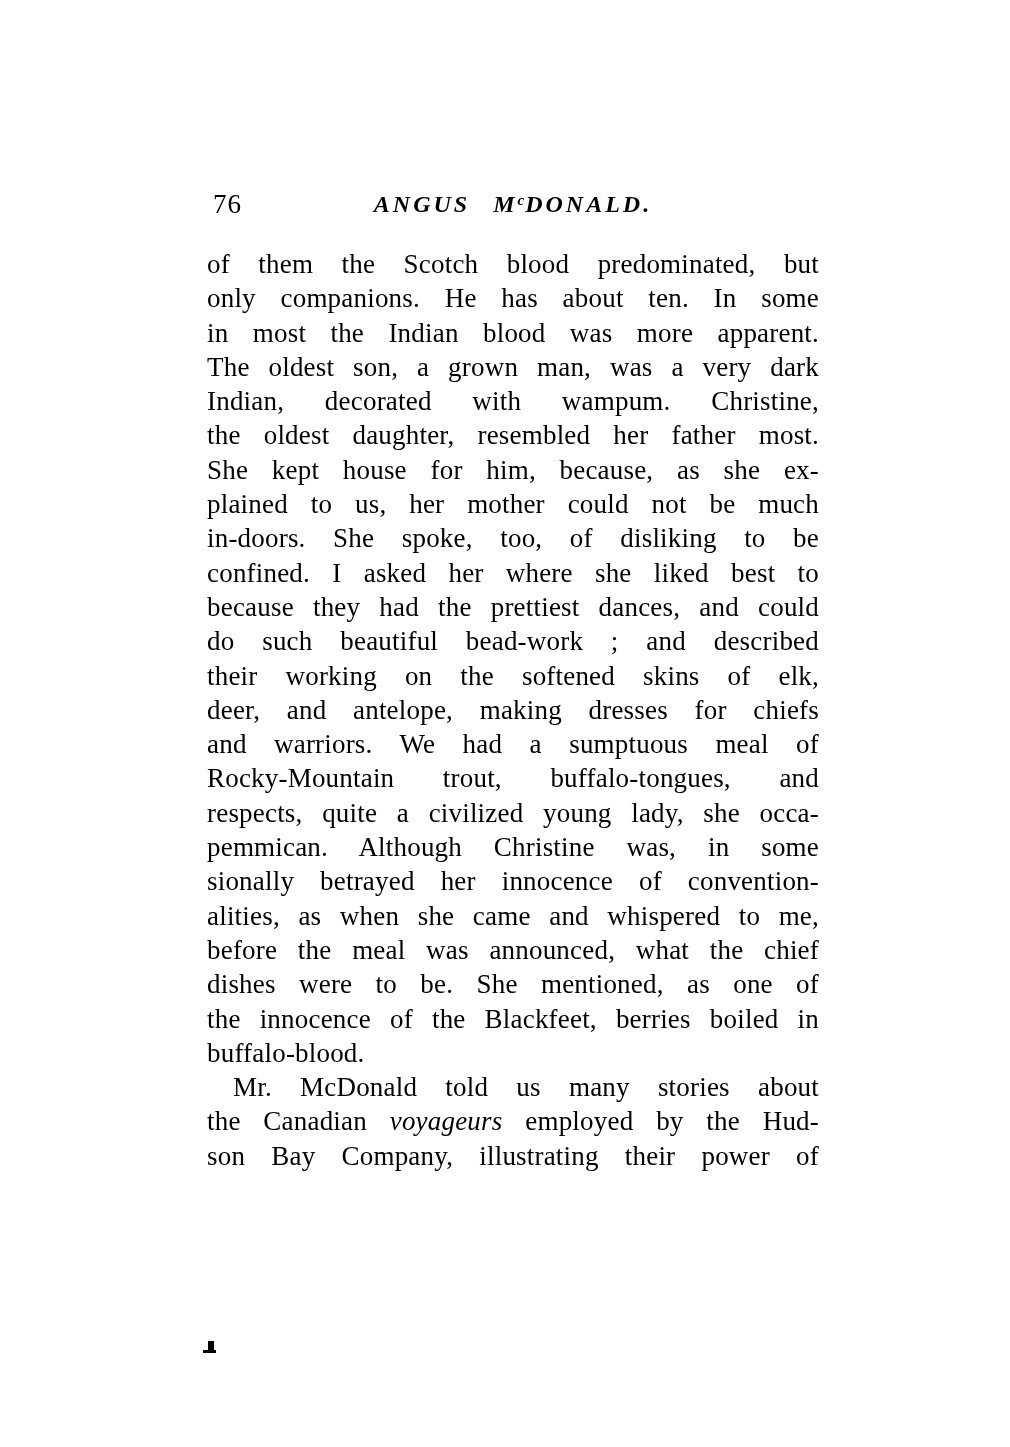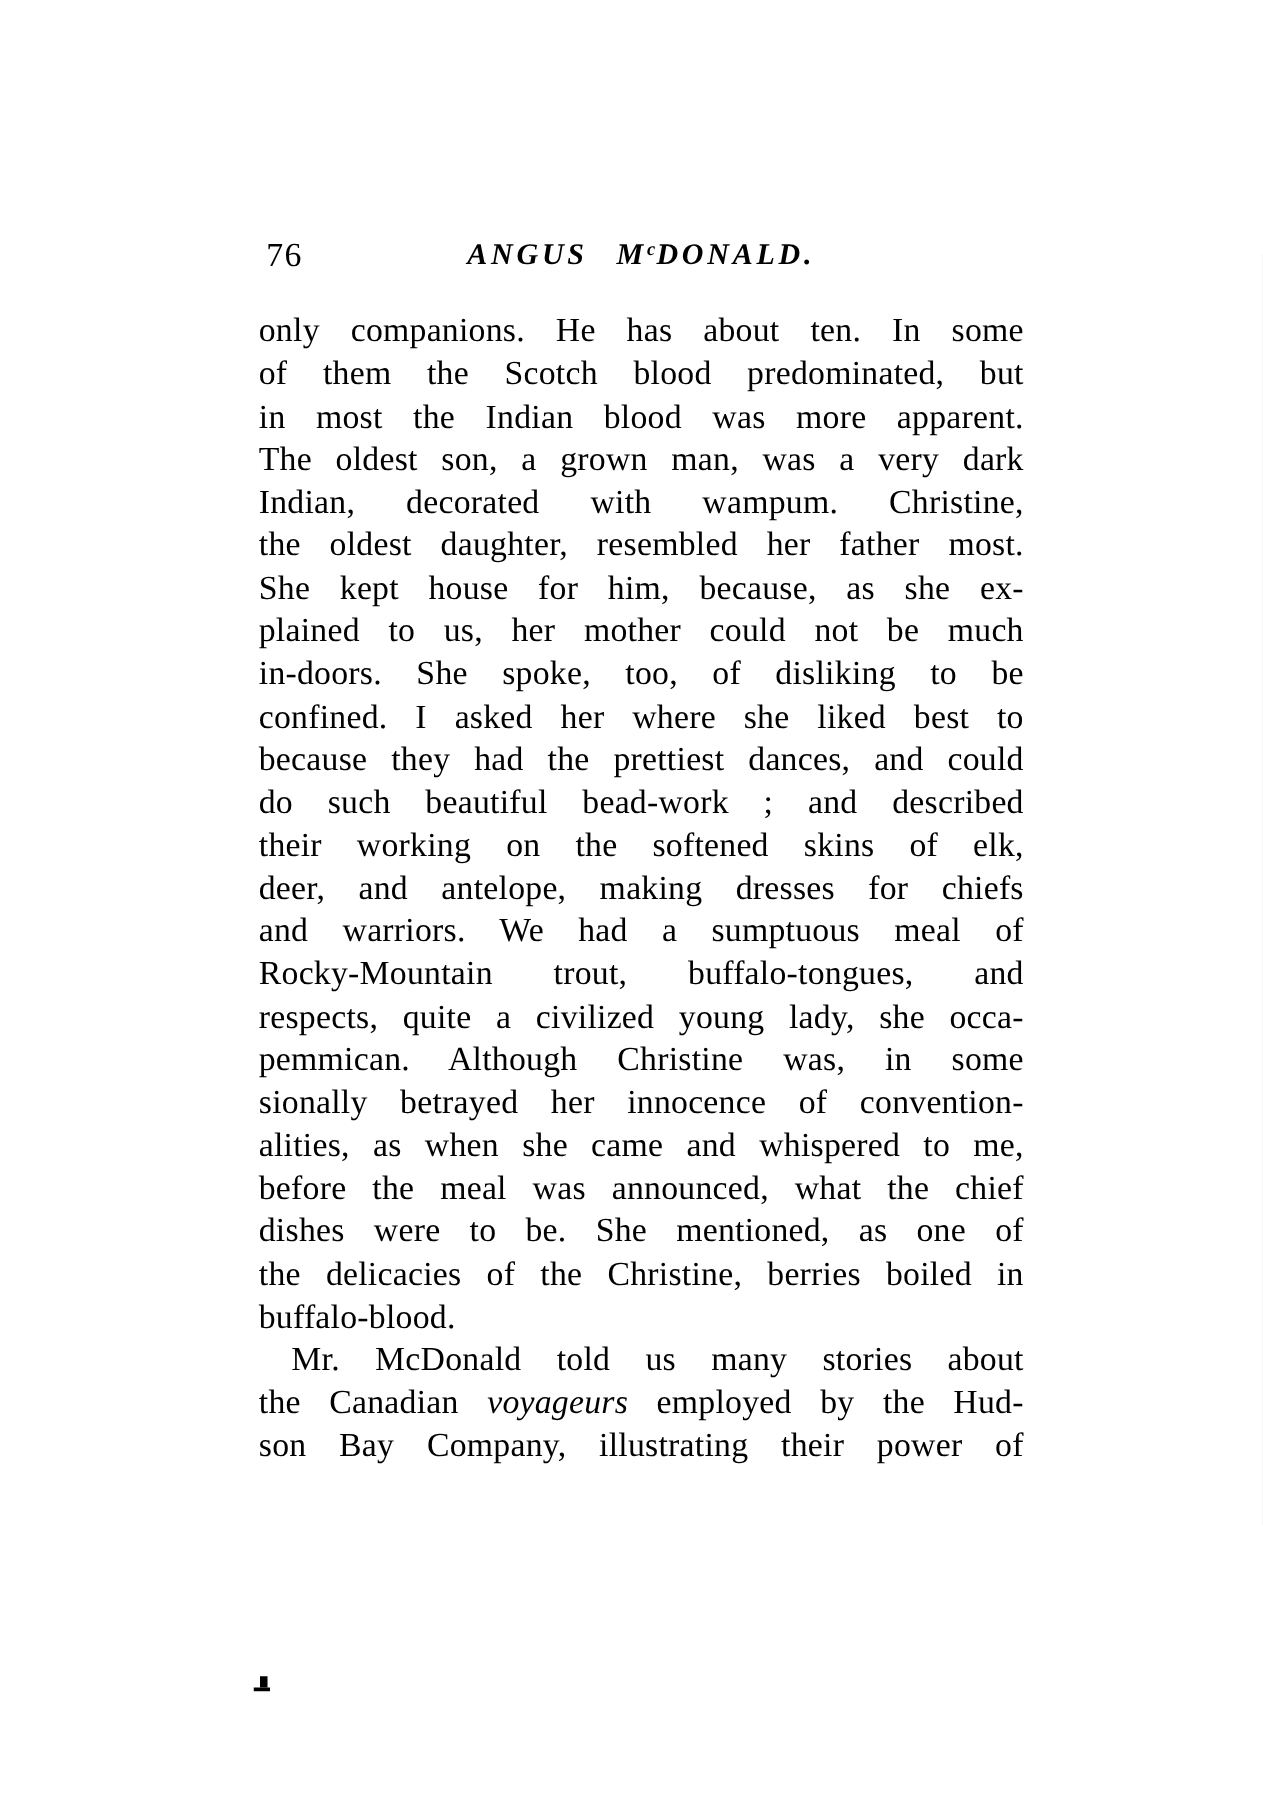--- a/index.html
+++ b/index.html
@@ -90,43 +90,43 @@
 <body>
 
 <div class="page">
 
   <div class="pagehead">
     <span class="page-number">76</span>
     <div class="running-title"><span>ANGUS M</span><span class="sup">c</span><span>DONALD.</span></div>
   </div>
 
   <div class="body-text">
+    <div class="line">of them the Scotch blood predominated, but</div>
     <div class="line">only companions.  He has about ten.  In some</div>
-    <div class="line">of them the Scotch blood predominated, but</div>
     <div class="line">in most the Indian blood was more apparent.</div>
     <div class="line">The oldest son, a grown man, was a very dark</div>
     <div class="line">Indian, decorated with wampum.  Christine,</div>
     <div class="line">the oldest daughter, resembled her father most.</div>
     <div class="line">She kept house for him, because, as she ex-</div>
     <div class="line">plained to us, her mother could not be much</div>
     <div class="line">in-doors.  She spoke, too, of disliking to be</div>
     <div class="line">confined.  I asked her where she liked best to</div>
     <div class="line">because they had the prettiest dances, and could</div>
     <div class="line">do such beautiful bead-work ; and described</div>
     <div class="line">their working on the softened skins of elk,</div>
     <div class="line">deer, and antelope, making dresses for chiefs</div>
     <div class="line">and warriors.  We had a sumptuous meal of</div>
     <div class="line">Rocky-Mountain trout, buffalo-tongues, and</div>
     <div class="line">respects, quite a civilized young lady, she occa-</div>
     <div class="line">pemmican.  Although Christine was, in some</div>
     <div class="line">sionally betrayed her innocence of convention-</div>
     <div class="line">alities, as when she came and whispered to me,</div>
     <div class="line">before the meal was announced, what the chief</div>
     <div class="line">dishes were to be.  She mentioned, as one of</div>
-    <div class="line">the delicacies of the Christine, berries boiled in</div>
+    <div class="line">the innocence of the Blackfeet, berries boiled in</div>
     <div class="line short">buffalo-blood.</div>
     <div class="line indent">Mr. McDonald told us many stories about</div>
     <div class="line"><span>the Canadian </span><span class="italic">voyageurs</span><span> employed by the Hud-</span></div>
     <div class="line">son Bay Company, illustrating their power of</div>
   </div>
 
   <div class="printers-mark">
     <div class="mark-top"></div>
     <div class="mark-bar"></div>
   </div>

